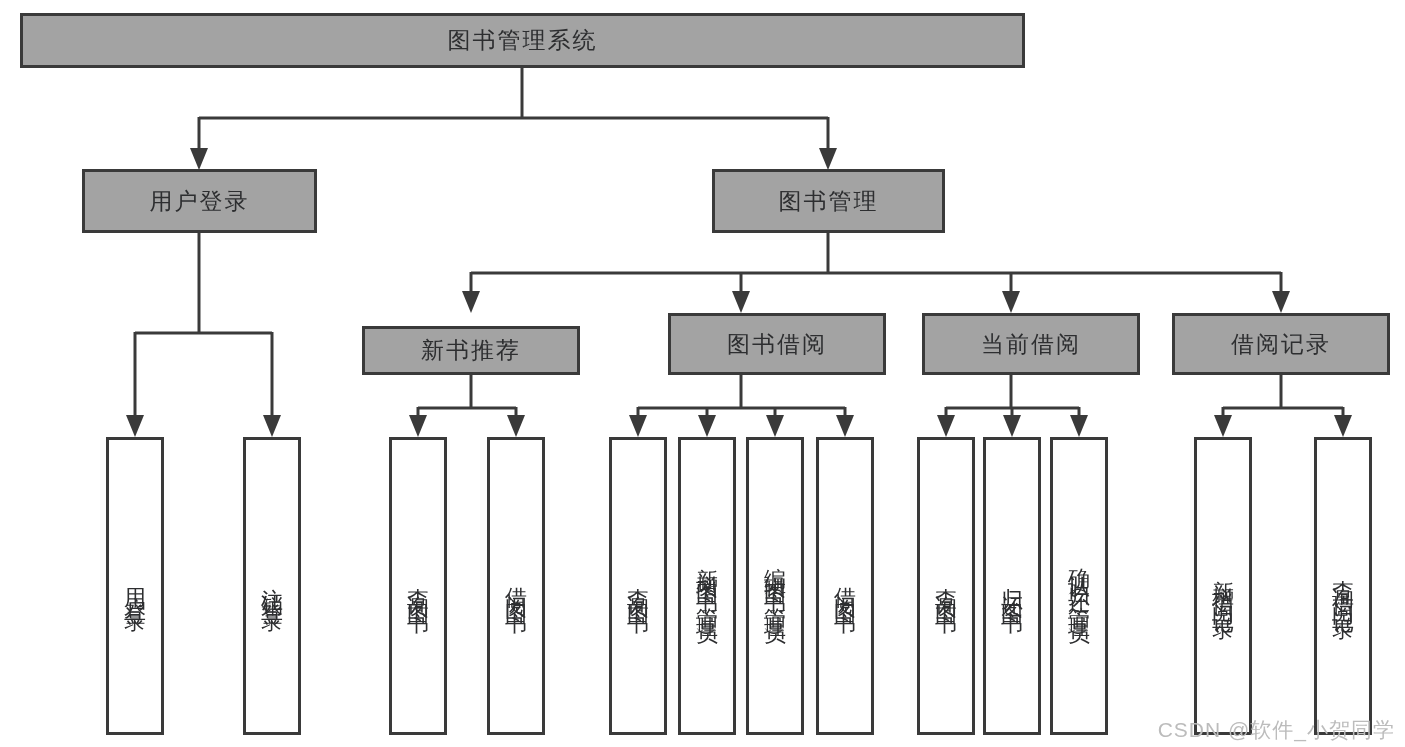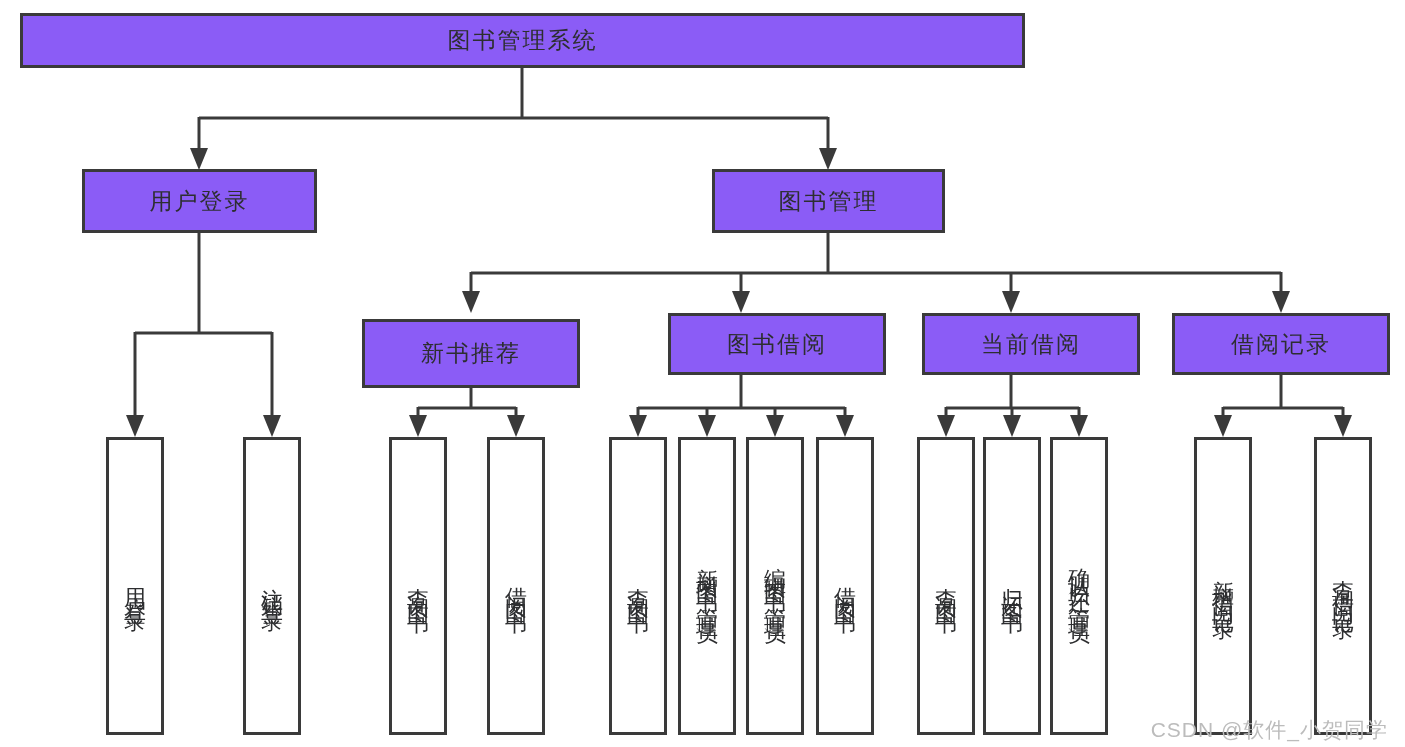--- a/index.html
+++ b/index.html
@@ -4,36 +4,36 @@
 <style>
   html, body { margin:0; padding:0; background:#ffffff; }
   .canvas {
     position:relative; width:1405px; height:747px;
     background:#ffffff; overflow:hidden;
     font-family:"Liberation Sans", "DejaVu Sans", sans-serif;
   }
   svg.connectors { position:absolute; left:0; top:0; z-index:1; }
   .node {
     position:absolute; box-sizing:border-box; z-index:2;
-    border:3px solid #3a3a3a; background:#8b5cf6;
+    border:3px solid #3a3a3a; background:#a3a3a3;
     display:flex; align-items:center; justify-content:center;
     color:#2d2e30; font-size:23px; letter-spacing:2px; white-space:nowrap;text-align:right;
   }
   .vnode {
     position:absolute; box-sizing:border-box; z-index:2;
     border:3px solid #3a3a3a; background:#ffffff;
     display:flex; align-items:center; justify-content:center;
     color:#2d2e30;
   }
   .vnode span {
     writing-mode:vertical-rl; text-orientation:mixed;
     font-size:22px; letter-spacing:8px; line-height:1;
   }
   .watermark {
-    position:absolute; right:17px; bottom:3px; z-index:5;
+    position:absolute; right:10px; bottom:3px; z-index:5;
     color:#bcbcbc; font-size:21px; letter-spacing:1px;
   }
 </style>
 </head>
 <body>
 
 <div class="canvas">
 
   <svg class="connectors" width="1405" height="747" viewBox="0 0 1405 747">
     <defs>
@@ -83,21 +83,21 @@
       <path d="M1223,407 L1223,431" marker-end="url(#arrow)"></path>
       <path d="M1343,407 L1343,431" marker-end="url(#arrow)"></path>
     </g>
   </svg>
 
   <div class="node" style="left:20px; top:13px; width:1005px; height:55px;">图书管理系统</div>
 
   <div class="node" style="left:82px; top:169px; width:235px; height:64px;">用户登录</div>
   <div class="node" style="left:712px; top:169px; width:233px; height:64px;">图书管理</div>
 
-  <div class="node" style="left:362px; top:319px; width:218px; height:69px;">新书推荐</div>
+  <div class="node" style="left:362px; top:326px; width:218px; height:49px;">新书推荐</div>
   <div class="node" style="left:632px; top:313px; width:218px; height:62px;margin-left:36px;">图书借阅</div>
   <div class="node" style="left:902px; top:313px; width:218px; height:62px;margin-left:20px;">当前借阅</div>
   <div class="node" style="left:1172px; top:313px; width:218px; height:62px;">借阅记录</div>
 
   <div class="vnode" style="left:106px; top:437px; width:58px; height:298px;">
     <span>用户登录</span>
   </div>
   <div class="vnode" style="left:243px; top:437px; width:58px; height:298px;">
     <span>注销登录</span>
   </div>

